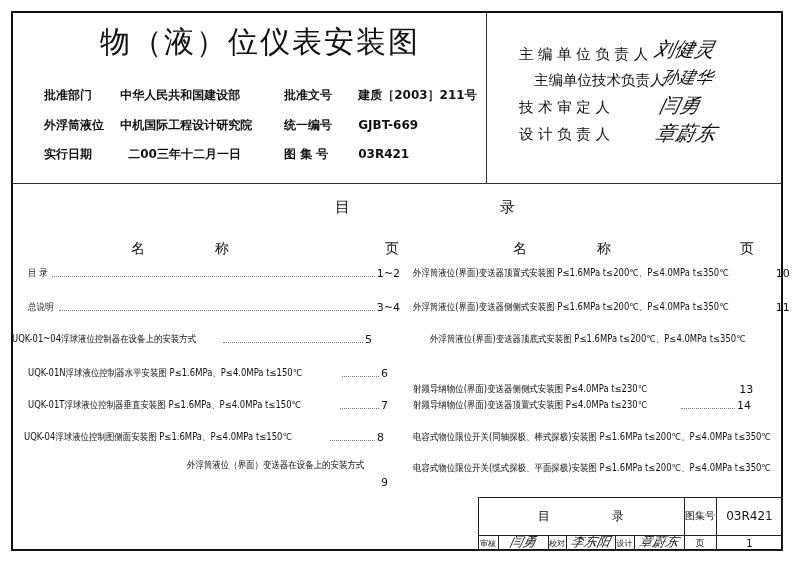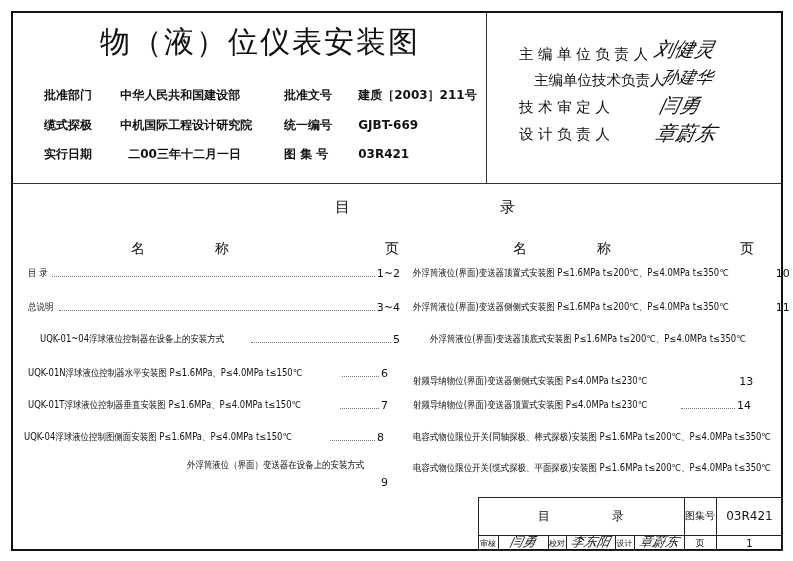--- a/index.html
+++ b/index.html
@@ -33,21 +33,21 @@
 <div class="hline" style="left:12px; top:183px; width:770px; background:#333;"></div>
 <div class="vline" style="left:486px; top:12px; height:171px; background:#333;"></div>
 
 <div class="abs title">物（液）位仪表安装图</div>
 
 <div class="abs meta" style="left:44px; top:87px;">
   <span class="lbl" style="width:72px;">批准部门</span>
   <span>中华人民共和国建设部</span>
 </div>
 <div class="abs meta" style="left:44px; top:117px;">
-  <span class="lbl" style="width:72px;">缆式探极</span>
+  <span class="lbl" style="width:72px;">外浮筒液位</span>
   <span>中机国际工程设计研究院</span>
 </div>
 <div class="abs meta" style="left:44px; top:146px;">
   <span class="lbl" style="width:80px;">实行日期</span>
   <span>二00三年十二月一日</span>
 </div>
 
 <div class="abs meta" style="left:284px; top:87px;">
   <span class="lbl" style="width:70px;">批准文号</span>
   <span>建质［2003］211号</span>
@@ -81,21 +81,21 @@
 <div class="row" style="left:28px; top:264px; width:372px;">
   <span class="name">目  录</span>
     <span class="dots"></span>
     <span class="pg">1~2</span>
 </div>
 <div class="row" style="left:28px; top:298px; width:372px;">
   <span class="name">总说明</span>
     <span class="dots"></span>
     <span class="pg">3~4</span>
 </div>
-<div class="row" style="left:40px; top:330px; width:360px;">
+<div class="row" style="left:12px; top:330px; width:360px;">
   <span class="name">UQK-01~04浮球液位控制器在设备上的安装方式</span>
     <span class="dots"></span>
     <span class="pg">5</span>
 </div>
 <div class="row" style="left:28px; top:364px; width:360px;">
   <span class="name">UQK-01N浮球液位控制器水平安装图 P≤1.6MPa、P≤4.0MPa  t≤150℃</span>
     <span class="dots"></span>
     <span class="pg">6</span>
 </div>
 <div class="row" style="left:28px; top:396px; width:360px;">
@@ -122,21 +122,21 @@
 <div class="row" style="left:413px; top:298px; width:338px;">
   <span class="name">外浮筒液位(界面)变送器侧侧式安装图 P≤1.6MPa t≤200℃、P≤4.0MPa t≤350℃</span>
     <span class="dots"></span>
     <span class="pg">11</span>
 </div>
 <div class="row" style="left:430px; top:330px; width:338px;">
   <span class="name">外浮筒液位(界面)变送器顶底式安装图 P≤1.6MPa t≤200℃、P≤4.0MPa t≤350℃</span>
     <span class="dots"></span>
     <span class="pg">12</span>
 </div>
-<div class="row" style="left:413px; top:372px; width:338px;gap:28px;">
+<div class="row" style="left:413px; top:380px; width:338px;gap:28px;">
   <span class="name">射频导纳物位(界面)变送器侧侧式安装图 P≤4.0MPa t≤230℃</span>
     <span class="dots"></span>
     <span class="pg">13</span>
 </div>
 <div class="row" style="left:413px; top:396px; width:338px;">
   <span class="name">射频导纳物位(界面)变送器顶置式安装图 P≤4.0MPa t≤230℃</span>
     <span class="dots"></span>
     <span class="pg">14</span>
 </div>
 <div class="row" style="left:413px; top:428px; width:338px;">

